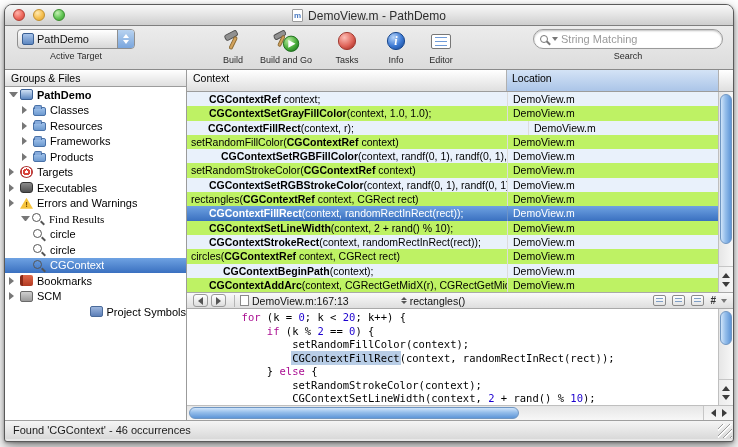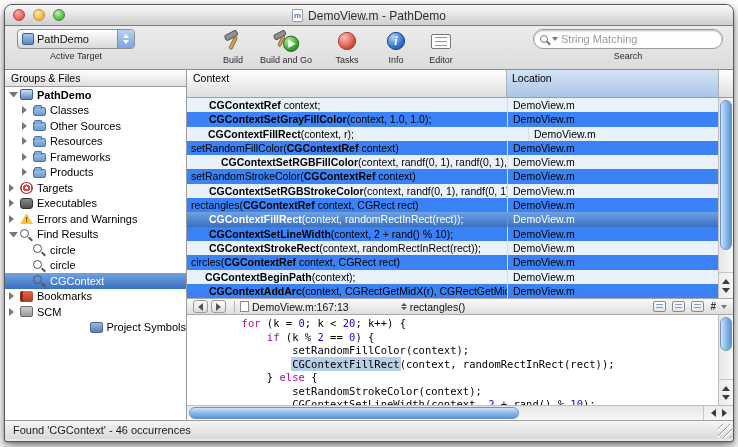--- a/index.html
+++ b/index.html
@@ -76,29 +76,29 @@
   .icon-warnings{width:13px;height:11px;background:#f6c43d;clip-path:polygon(50% 0,100% 100%,0 100%);text-align:center}
   .icon-warnings::after{content:"!";font-size:8px;font-weight:bold;color:#7a4e00;position:absolute;left:0;right:0;top:2px}
   .icon-find::before,.icon-find-item::before{content:"";position:absolute;left:0;top:0;width:7px;height:7px;border:1.7px solid #555;border-radius:50%}
   .icon-find::after,.icon-find-item::after{content:"";position:absolute;width:5px;height:2px;background:#555;transform:rotate(45deg);left:8px;top:9px}
   .icon-bookmarks{width:12px;height:11px;border-radius:2px;background:linear-gradient(#e0684a,#b23a22);border-left:3px solid #8a2a18}
   .icon-scm{width:12px;height:11px;border:1px solid #6a6a6a;border-radius:2px;background:linear-gradient(#cfcfcf,#9a9a9a)}
   .icon-symbols{width:12px;height:11px;border:1px solid #4a6a9a;border-radius:2px;background:linear-gradient(#9db6dd,#5c7fb8)}
   .sb-label{overflow:hidden;text-overflow:ellipsis}
   
   .main{flex:1;display:flex;flex-direction:column;background:#fff;min-width:0}
-  .results-header{display:flex;height:28px;border-bottom:1px solid #9c9c9c;font-size:10.5px}
+  .results-header{display:flex;height:22px;border-bottom:1px solid #9c9c9c;font-size:10.5px}
   .rh-context{width:320px;background:linear-gradient(#fff,#dfdfdf);border-right:1px solid #b0b0b0;line-height:16px;padding-left:6px}
   .rh-location{flex:1;background:linear-gradient(var(--loc-header-top),var(--loc-header-bottom));line-height:16px;padding-left:5px}
   .rh-cap{width:15px;background:linear-gradient(#fff,#dfdfdf);border-left:1px solid #b0b0b0}
   .results-viewport{position:relative;height:200px;overflow:hidden}
   .results-rows{position:absolute;left:0;top:0;right:15px;bottom:0;overflow:hidden}
   .res-row{display:flex;height:14.3px;line-height:14.3px;font-size:10.5px;white-space:nowrap}
   .res-row.odd{background:var(--row-stripe)}
-  .res-row.even{background:#3b82f6}
+  .res-row.even{background:#bef264}
   .res-row.sel{background:linear-gradient(var(--selection-top),var(--selection-bottom));color:#fff}
   .cell-context{width:320px;overflow:hidden;flex:0 0 320px}
   .cell-context .b{font-weight:bold}
   .cell-location{flex:1;border-left:1px solid #dcdcdc;padding-left:5px;overflow:hidden}
   .res-row.sel .cell-location{border-left-color:#6d94c8}
   
   .vscroll{position:absolute;top:0;right:0;bottom:0;width:15px;border-left:1px solid #bfbfbf;
     background:linear-gradient(90deg,#e6e6e6,#f7f7f7)}
   .vthumb{position:absolute;left:1px;right:1px;border-radius:7px;border:1px solid #6f96c2;
     background:linear-gradient(90deg,#cfe4fa,#94bdea 45%,#5e96d8)}
@@ -270,25 +270,20 @@
             <span class="sb-label">PathDemo</span>
           </div>
           <div class="sb-row" style="padding-left: 17px;">
             <span class="tri tri-closed"></span>
             <span class="sb-icon icon-folder"></span>
             <span class="sb-label">Classes</span>
           </div>
           <div class="sb-row" style="padding-left: 17px;">
             <span class="tri tri-closed"></span>
             <span class="sb-icon icon-folder"></span>
-            <span class="sb-label">Other Sources</span>
-          </div>
-          <div class="sb-row" style="padding-left: 17px;">
-            <span class="tri tri-closed"></span>
-            <span class="sb-icon icon-folder"></span>
             <span class="sb-label">Resources</span>
           </div>
           <div class="sb-row" style="padding-left: 17px;">
             <span class="tri tri-closed"></span>
             <span class="sb-icon icon-folder"></span>
             <span class="sb-label">Frameworks</span>
           </div>
           <div class="sb-row" style="padding-left: 17px;">
             <span class="tri tri-closed"></span>
             <span class="sb-icon icon-folder"></span>
@@ -302,21 +297,21 @@
           <div class="sb-row" style="padding-left: 4px;">
             <span class="tri tri-closed"></span>
             <span class="sb-icon icon-executable"></span>
             <span class="sb-label">Executables</span>
           </div>
           <div class="sb-row" style="padding-left: 4px;">
             <span class="tri tri-closed"></span>
             <span class="sb-icon icon-warnings"></span>
             <span class="sb-label">Errors and Warnings</span>
           </div>
-          <div class="sb-row" style="padding-left: 4px;">
+          <div class="sb-row" style="padding-left: 16px; font-family: Liberation Serif, serif;">
             <span class="tri tri-open"></span>
             <span class="sb-icon icon-find"></span>
             <span class="sb-label">Find Results</span>
           </div>
           <div class="sb-row" style="padding-left: 17px;">
             <span class="tri tri-none"></span>
             <span class="sb-icon icon-find-item"></span>
             <span class="sb-label">circle</span>
           </div>
           <div class="sb-row" style="padding-left: 17px;">
@@ -399,21 +394,21 @@
             </div>
             <div class="res-row odd">
               <div class="cell-context" style="padding-left: 22px;"><span class="b">CGContextStrokeRect</span><span>(context, randomRectInRect(rect));</span></div>
               <div class="cell-location">DemoView.m</div>
             </div>
             <div class="res-row even">
               <div class="cell-context" style="padding-left: 4px;"><span>circles(</span><span class="b">CGContextRef</span><span> context, CGRect rect)</span></div>
               <div class="cell-location">DemoView.m</div>
             </div>
             <div class="res-row odd">
-              <div class="cell-context" style="padding-left: 18px;"><span class="b">CGContextBeginPath</span><span>(context);</span></div>
+              <div class="cell-context" style="padding-left: 36px;"><span class="b">CGContextBeginPath</span><span>(context);</span></div>
               <div class="cell-location">DemoView.m</div>
             </div>
             <div class="res-row even">
               <div class="cell-context" style="padding-left: 22px;"><span class="b">CGContextAddArc</span><span>(context, CGRectGetMidX(r), CGRectGetMid</span></div>
               <div class="cell-location">DemoView.m</div>
             </div>
           </div>
         <div class="vscroll">
           <div class="vthumb" style="top:2px;height:150px"></div>
           <div class="v-arrows">

